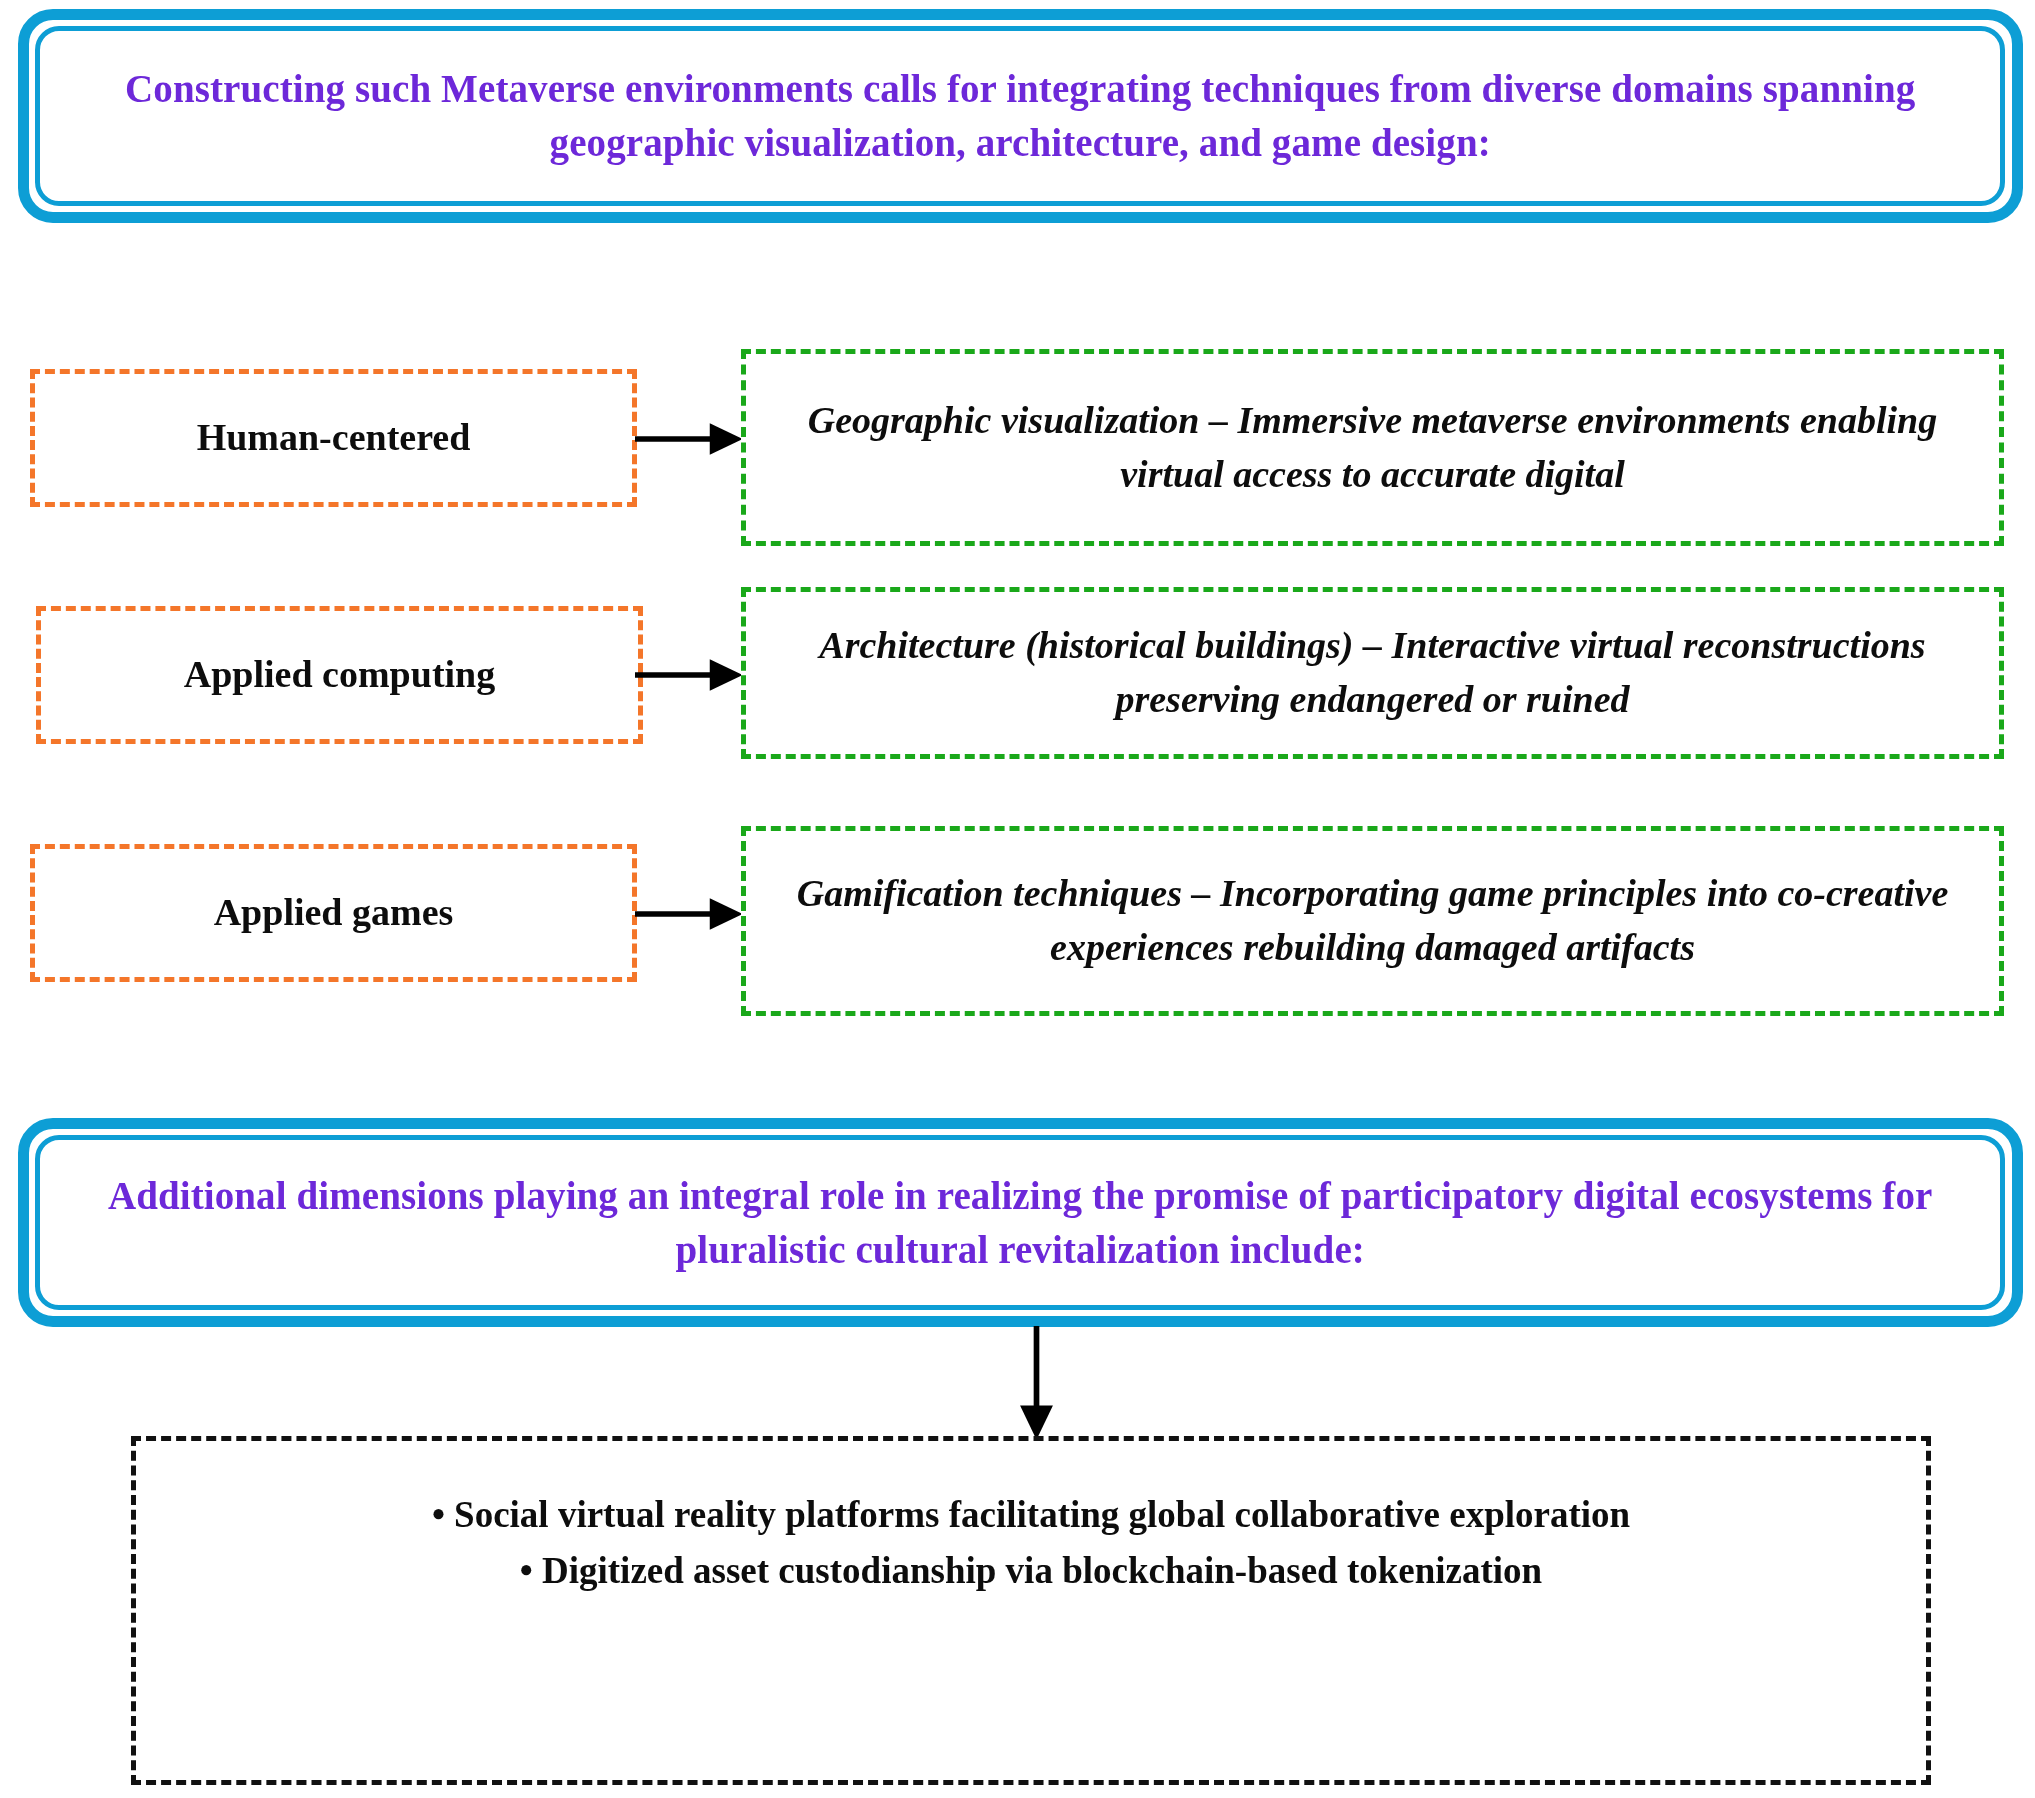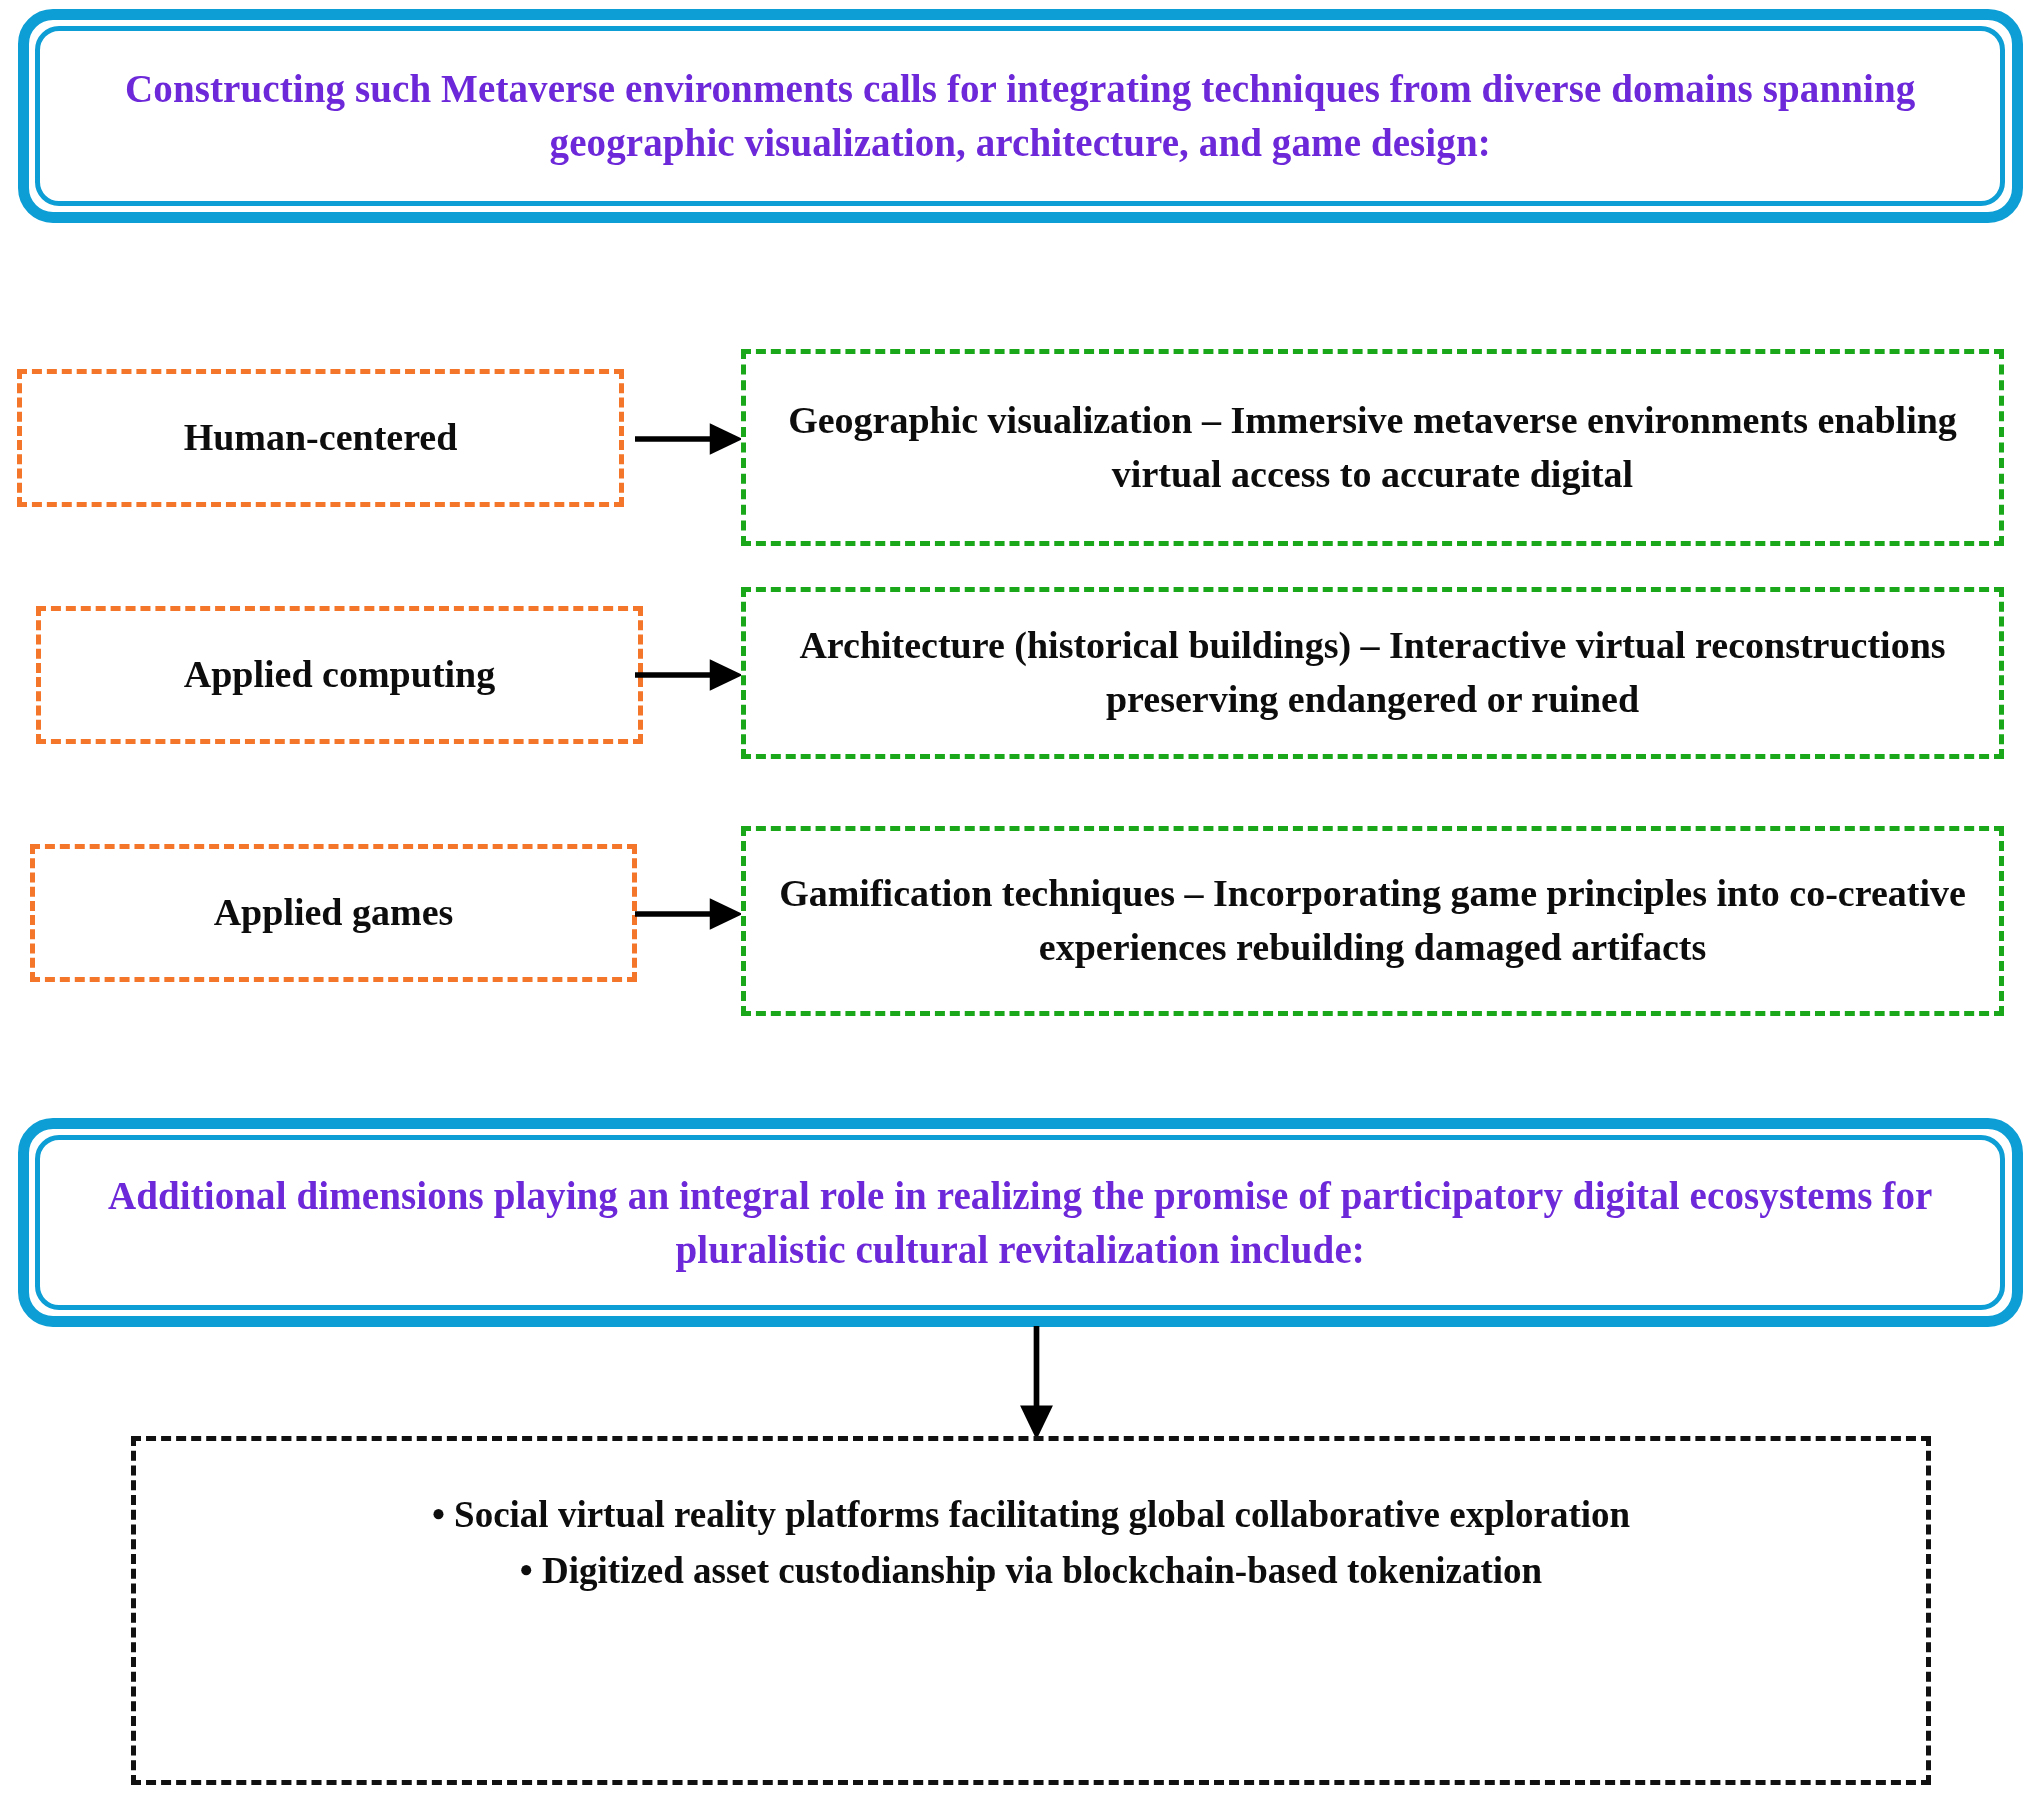--- a/index.html
+++ b/index.html
@@ -65,20 +65,21 @@
 
   
   .green-box {
     position: absolute;
     box-sizing: border-box;
     border: 5px dashed #1aa81a;
     background: #ffffff;
     display: flex;
     align-items: center;
     justify-content: center;
+    font-style: italic;
   }
   .green-box-text {
     font-weight: bold;
     font-size: 38px;
     color: #0d0d0d;
     text-align: center;
     line-height: 1.42;
     padding: 0 25px;
   }
 
@@ -118,21 +119,21 @@
 </style>
 </head>
 <body>
 
 <div class="blue-banner" style="left:17.7px; top:8.8px; width:2005px; height:214px;">
   <div class="blue-banner-inner">
     <div class="blue-banner-text">Constructing such Metaverse environments calls for integrating techniques from diverse domains spanning geographic visualization, architecture, and game design:</div>
   </div>
 </div>
 
-<div class="orange-box" style="left:17px; top:369px; width:607px; height:138px;">
+<div class="orange-box" style="left:30px; top:369px; width:607px; height:138px;">
   <div class="orange-box-text">Human-centered</div>
 </div>
 
 <div class="arrow-h" style="left:635px; top:418px; width:109px; height:42px;">
   <svg width="109" height="42" viewBox="0 0 172 66" aria-hidden="true">
     <line x1="0" y1="33" x2="132" y2="33" stroke="#000000" stroke-width="9"></line>
     <polygon points="118,8 170,33 118,58" fill="#000000"></polygon>
   </svg>
 </div>
 

